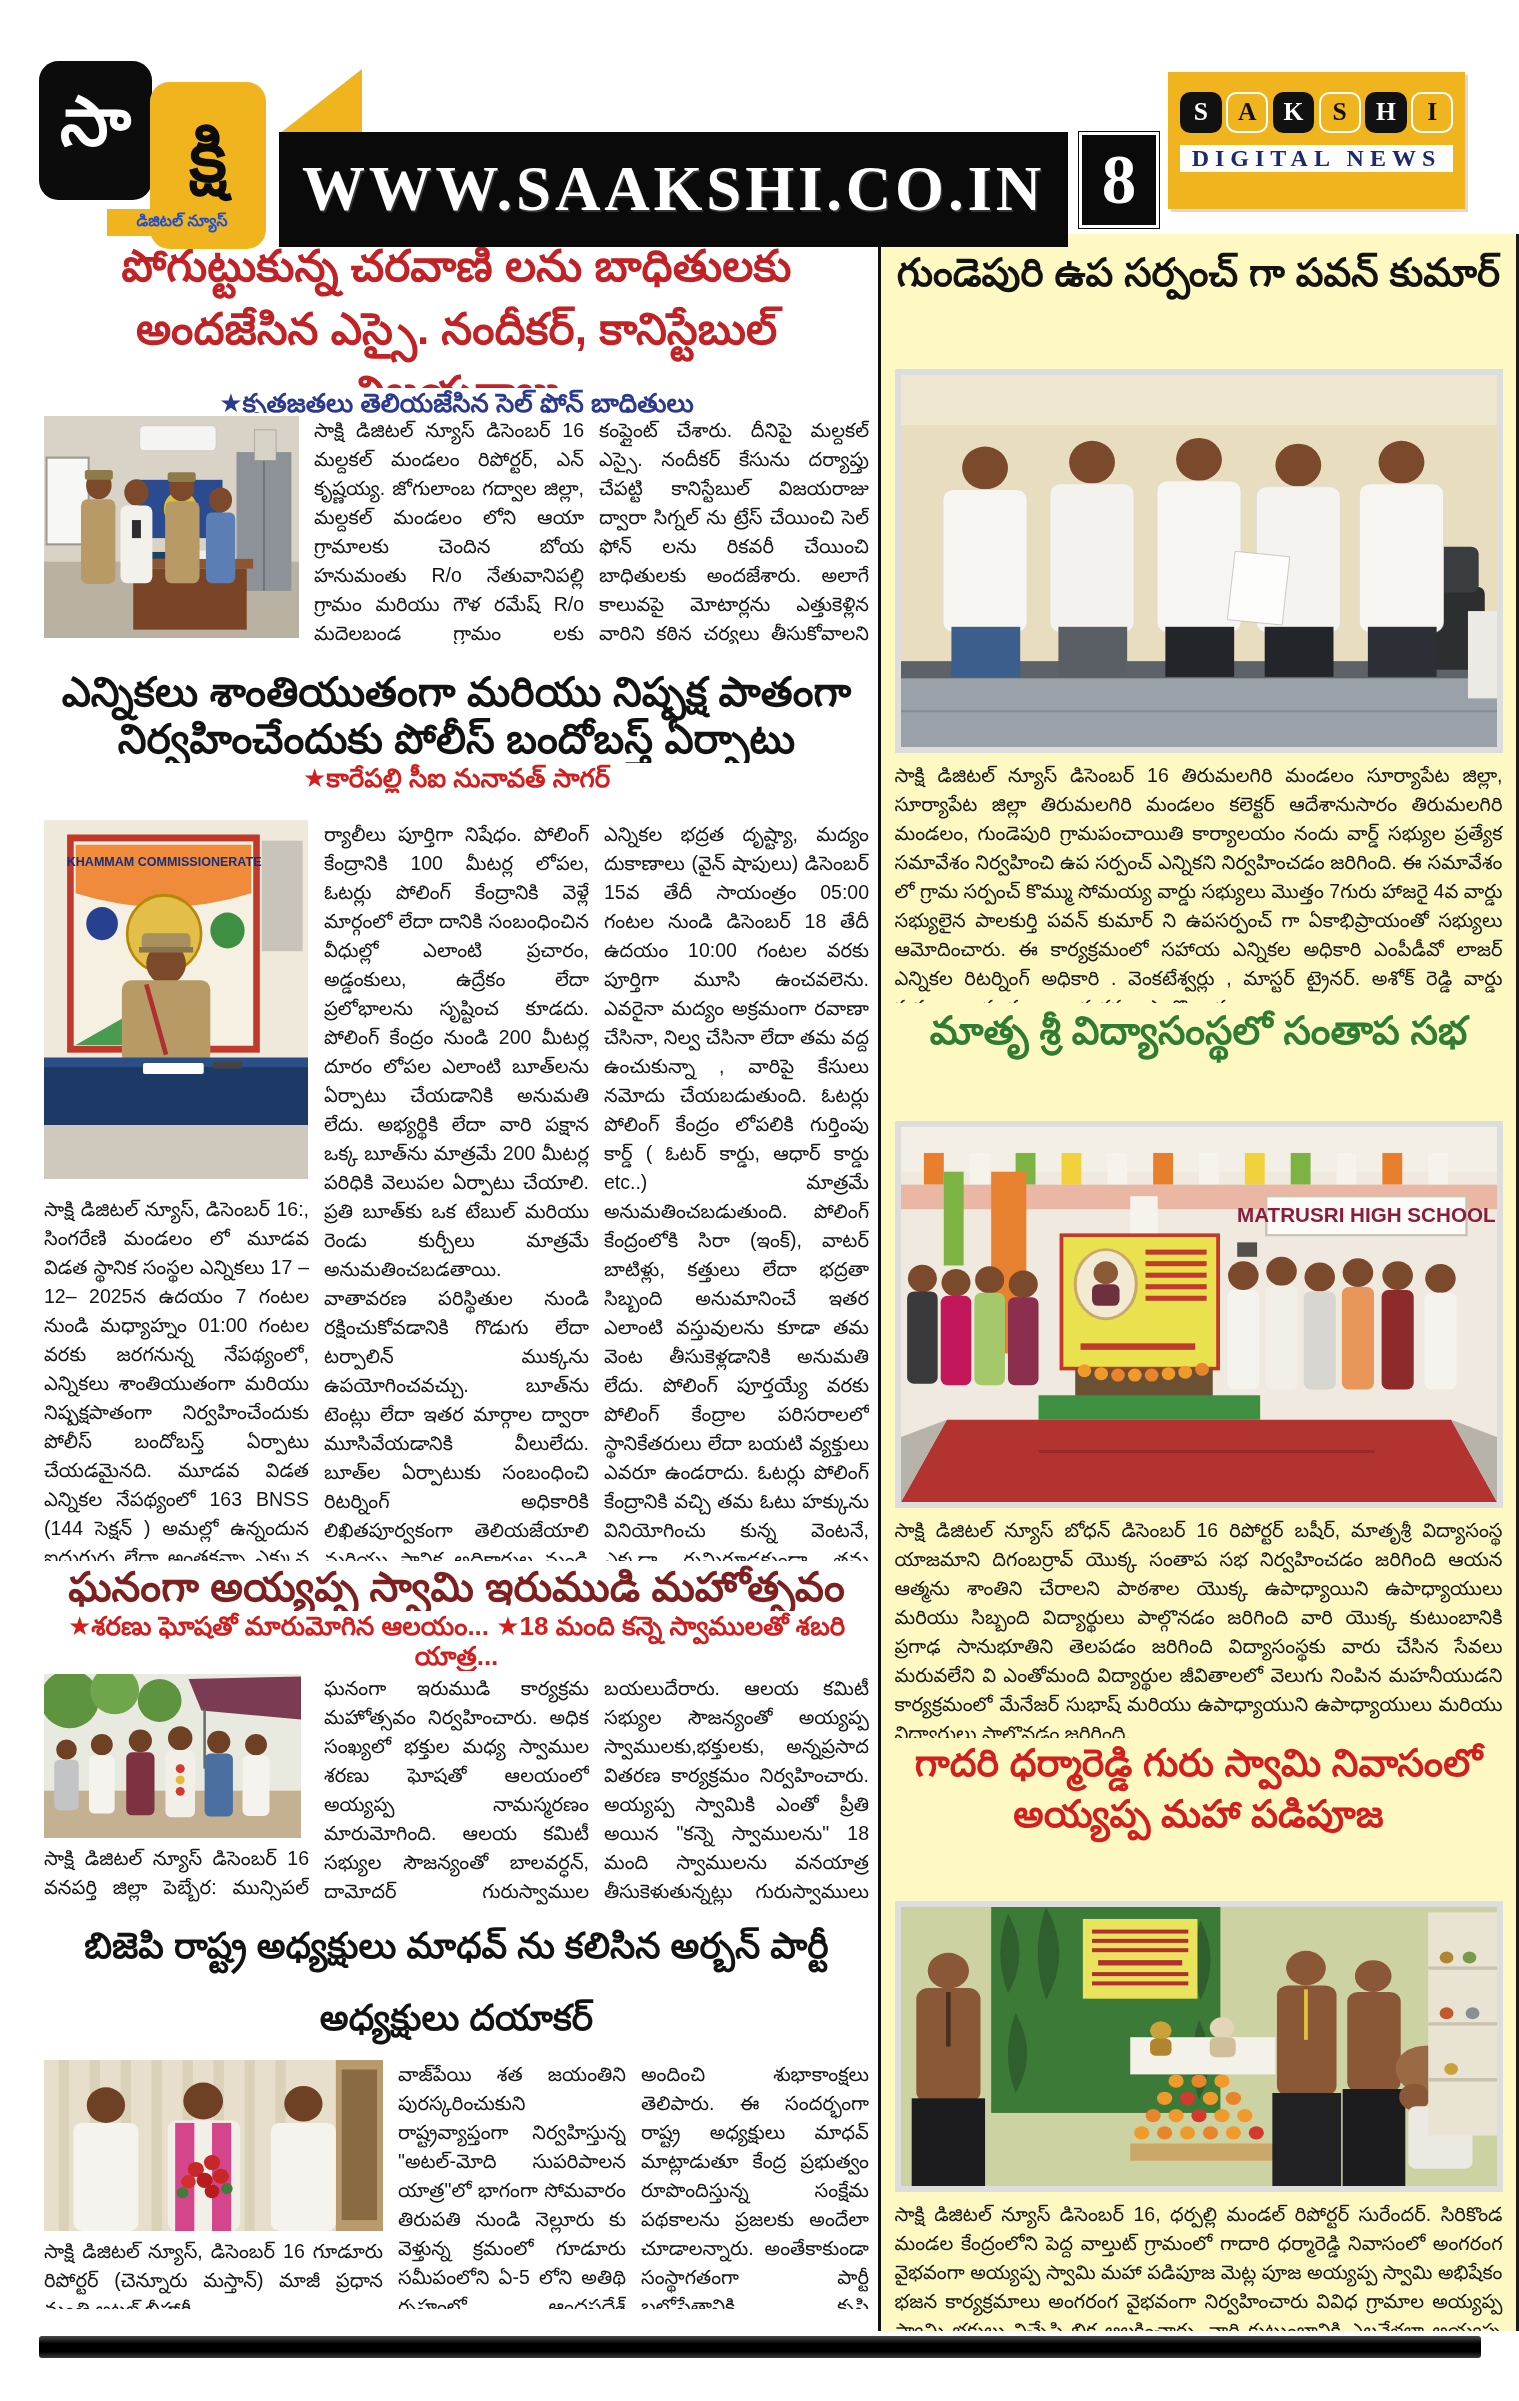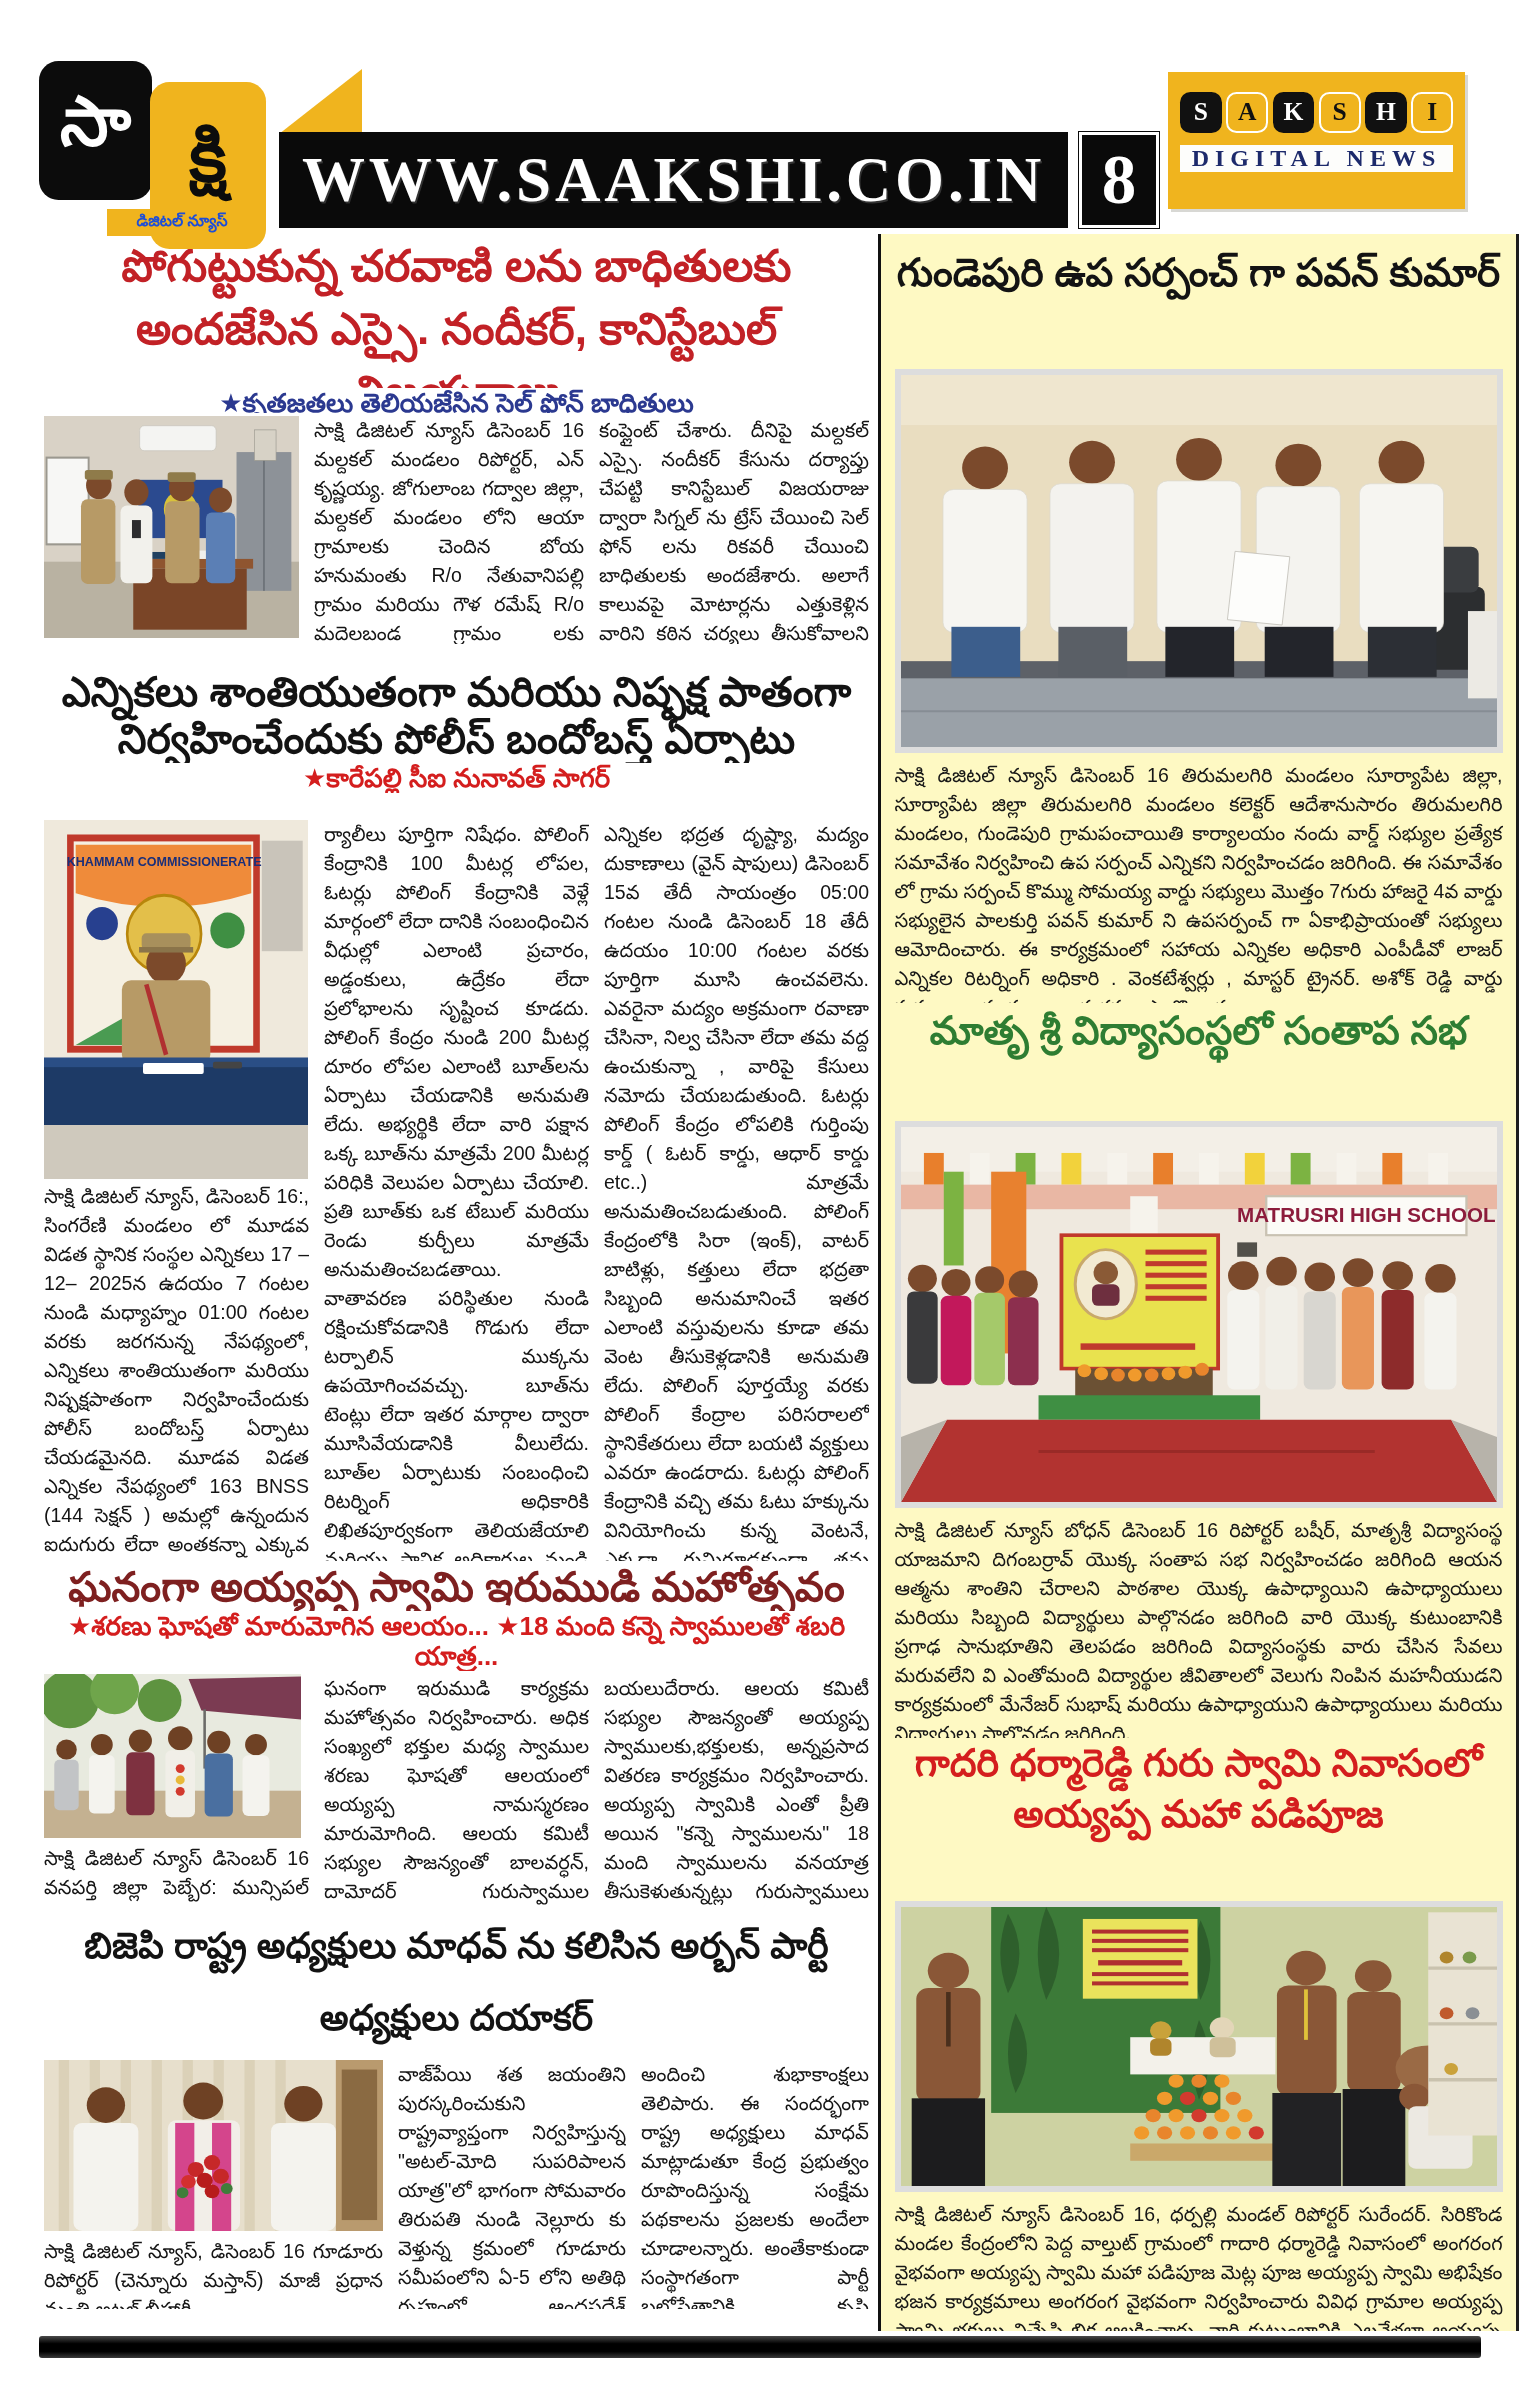--- a/index.html
+++ b/index.html
@@ -12,21 +12,21 @@
   .masthead { position:relative; height:234px; }
   .logo { position:absolute; left:39px; top:38px; width:240px; height:188px; }
   .logo-tile1 { position:absolute; left:0; top:22.5px; width:113px; height:139px; background:#0c0c0c; border-radius:19.5px;
     color:#fff; font-size:69px; font-weight:bold; display:flex; align-items:center; justify-content:center; }
   .logo-tile2 { position:absolute; left:111px; top:0; width:116px; height:167px; background:#f0b41e; border-radius:19.5px;
     color:#0c0c0c; font-size:72px; font-weight:bold; display:flex; align-items:center; justify-content:center;margin-top:44px; }
   .logo-tag { position:absolute; left:68px; top:171px; width:150px; height:27px; background:#f0b41e;
     color:#1d4ed8; font-size:15.8px; font-weight:bold; display:flex; align-items:center; justify-content:center; }
   .url-triangle { position:absolute; left:279px; top:69px; width:83px; height:65px; background:#f0b41e;
     clip-path:polygon(100% 0,100% 100%,0 100%); }
-  .urlbar { position:absolute; left:279px; top:132px; width:789px; height:96px; background:#0a0a0a;
+  .urlbar { position:absolute; left:279px; top:132px; width:789px; height:115px; background:#0a0a0a;
     display:flex; align-items:center; justify-content:center; }
   .urlbar span { color:#fff; font-family:"Liberation Serif","DejaVu Serif",serif; font-weight:bold;
     font-size:63px; letter-spacing:3.8px; white-space:nowrap; text-shadow:1.5px 1.5px 0 #333; }
   .pagebox { position:absolute; left:1079px; top:132px; width:80px; height:96px; background:#0a0a0a;
     border:3.8px solid #fff; outline:1.5px solid #0a0a0a; display:flex; align-items:center; justify-content:center;
     color:#fff; font-family:"Liberation Serif","DejaVu Serif",serif; font-size:69px; font-weight:bold; }
   .brand { position:absolute; left:1168px; top:72px; width:297px; height:137px; background:#f0b41e;
     box-shadow:3px 3px 0 #d8d8d4; padding:19.5px 12px 7.5px 12px; }
   .brand-row { display:flex; gap:4.5px; justify-content:center; }
   .brand-tile { width:42px; height:41px; border-radius:10.5px; display:flex; align-items:center; justify-content:center;
@@ -56,21 +56,21 @@
   .bodytext { font-size:19.5px; line-height:29px; text-align:justify; color:#141414; }
   .body-row { display:flex; gap:15px; overflow:hidden; }
   .br-a1 { height:228px; margin-top:3px; }
   .br-a2 { height:741px; margin-top:1.5px; }
   .br-a3 { height:231px; }
   .br-a4 { height:249px; }
   .col { flex:1; overflow:hidden; }
   figure.photo { overflow:hidden; background:#ddd; flex:none; position:relative; }
   figure.photo svg { display:block; width:100%; height:100%; }
   .ph-a1 { width:255px; height:222px; }
-  .ph-a2 { width:264px; height:359px; margin-bottom:3px; }
+  .ph-a2 { width:264px; height:359px; margin-bottom:16px; }
   .ph-a3 { width:257px; height:164px; margin-bottom:6px; }
   .ph-a4 { width:339px; height:171px; margin-bottom:6px; }
   .ph-s1 { width:100%; height:384px; margin:3px 0 7.5px 0; background:#fff; padding:6px; }
   .ph-s2 { width:100%; height:387px; margin:4.5px 0 7.5px 0; background:#fff; padding:6px;text-align:center; }
   .ph-s3 { width:100%; height:291px; margin:4.5px 0 7.5px 0; background:#fff; padding:6px; }
   .side-hl { text-align:center; font-weight:bold; overflow:hidden; }
   .shl-1 { color:#131313; font-size:39px; line-height:62px; height:129px; padding-top:4.5px; }
   .shl-2 { color:#2e7d32; font-size:39px; line-height:56px; height:114px; }
   .shl-3 { color:#d41e1e; font-size:38px; line-height:51px; height:159px; }
   .side-body { font-size:19.5px; line-height:29px; text-align:justify; overflow:hidden; }

